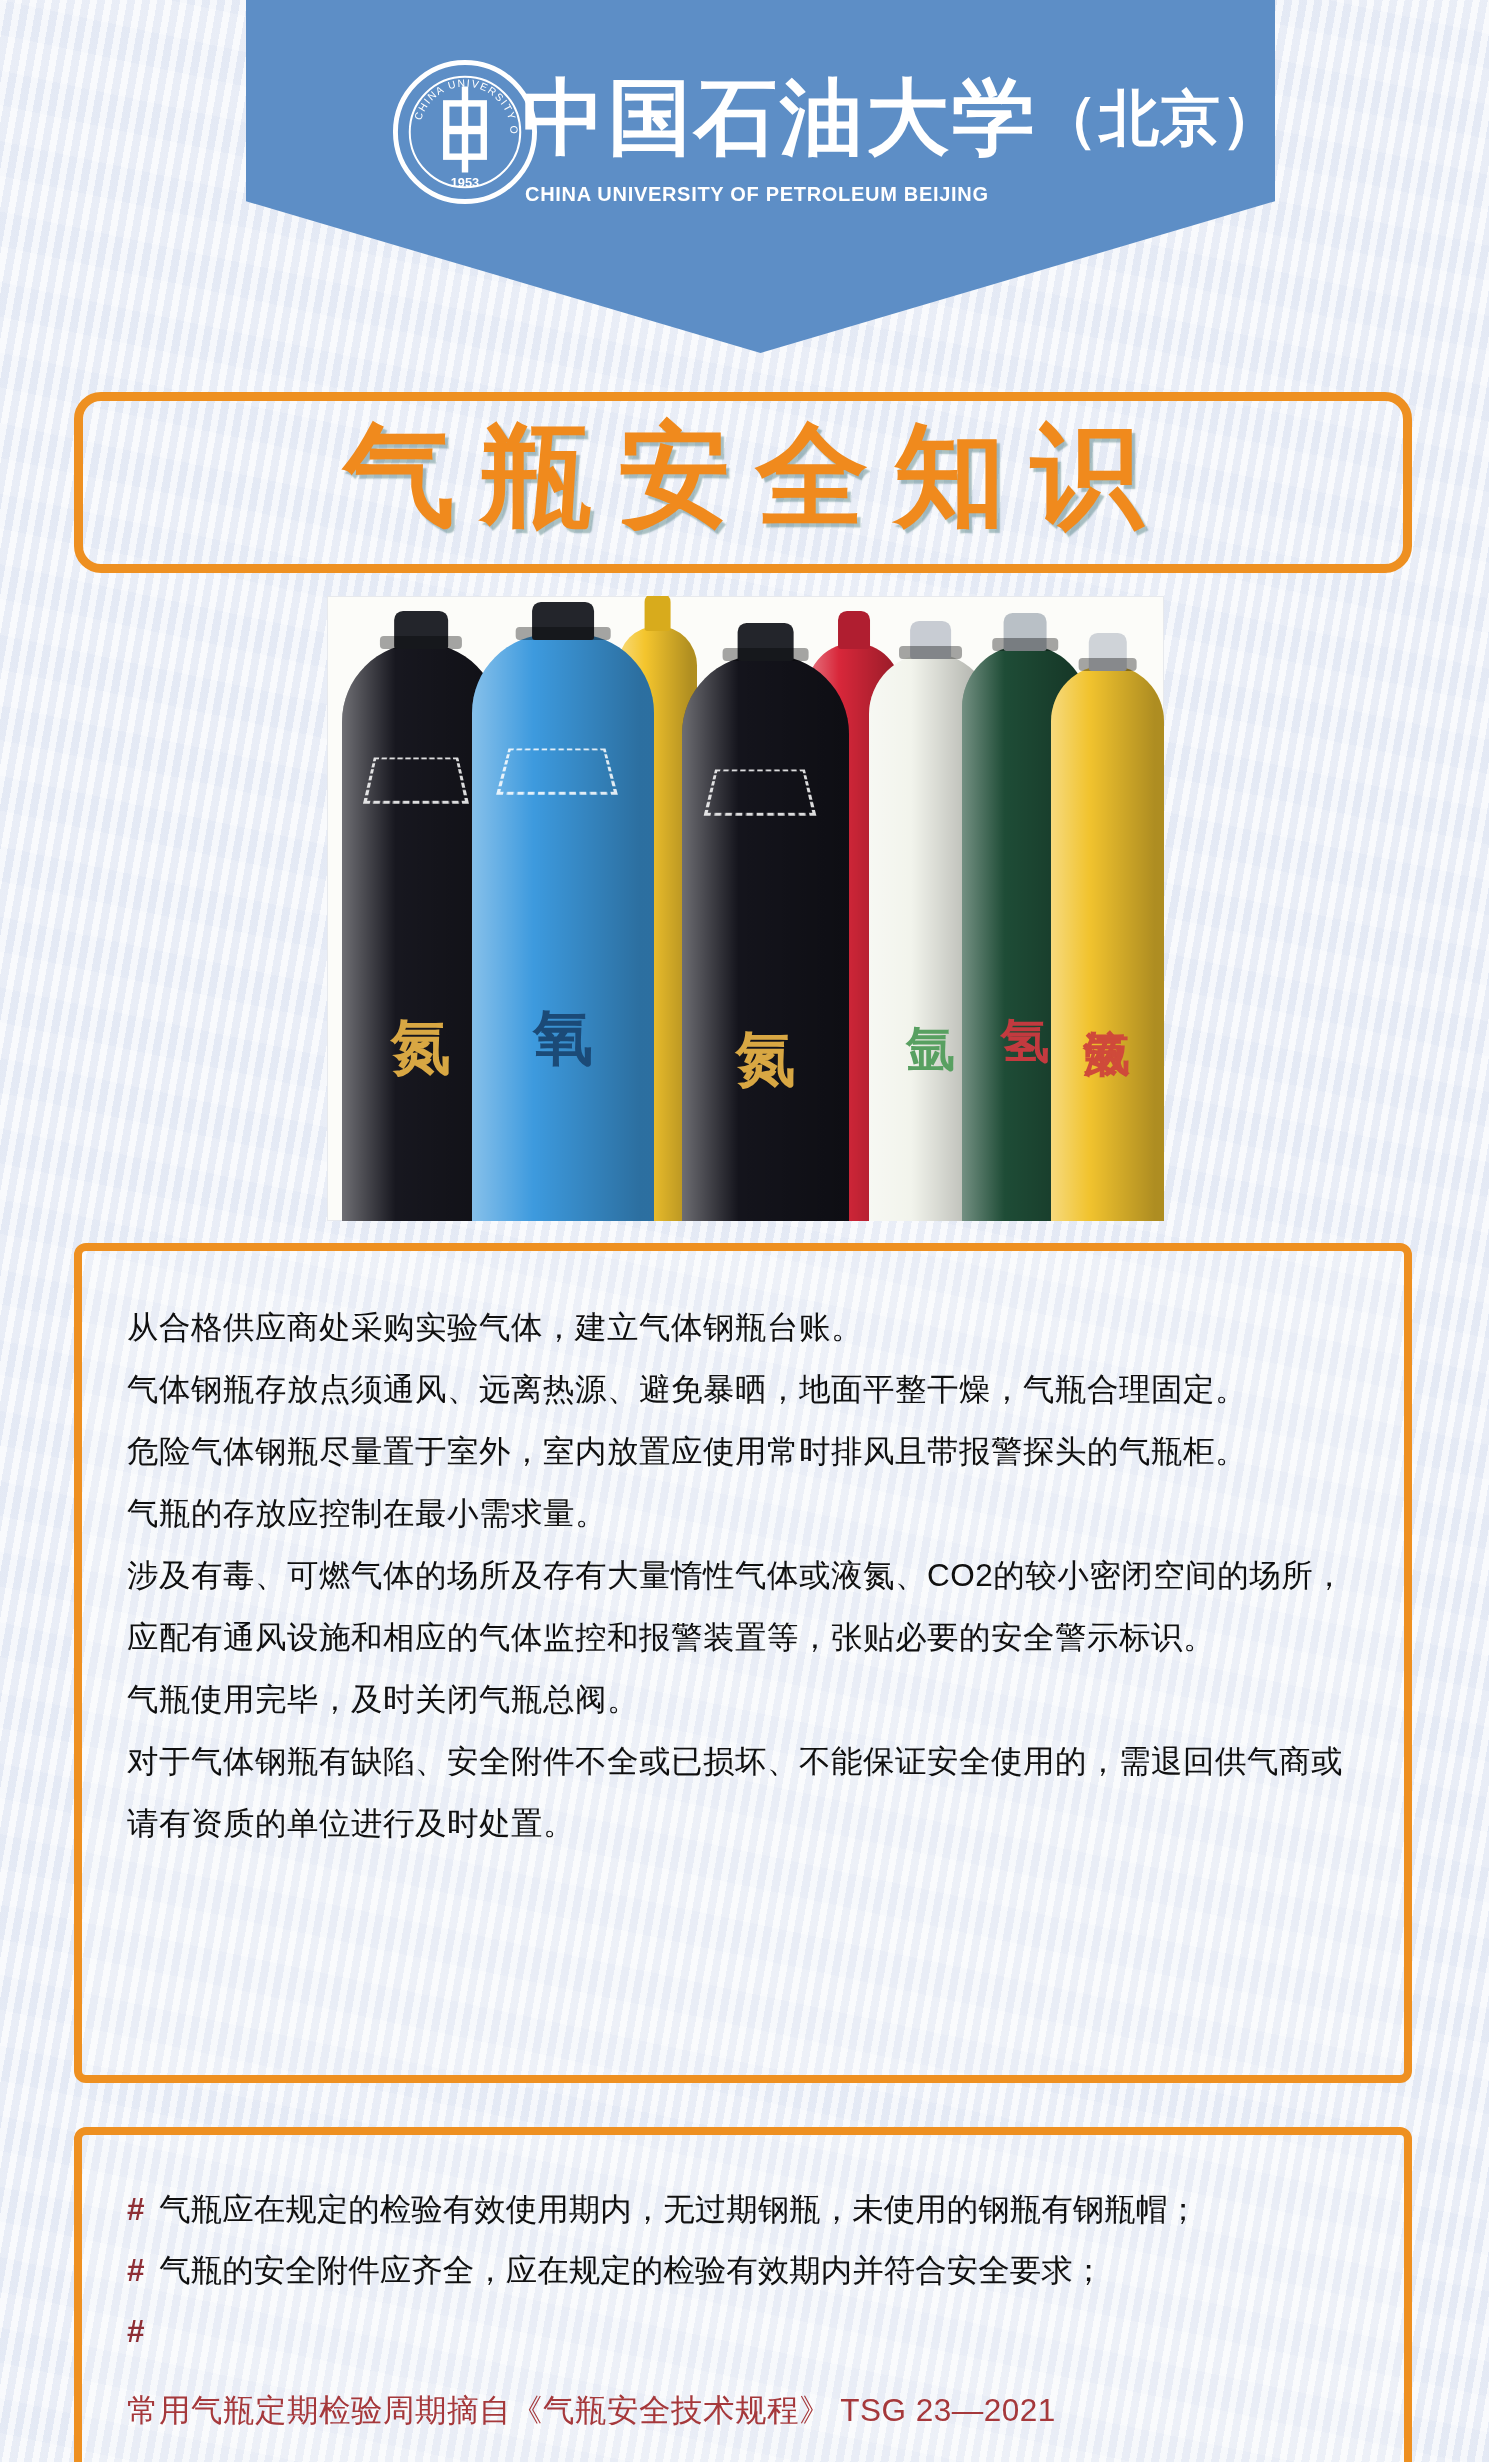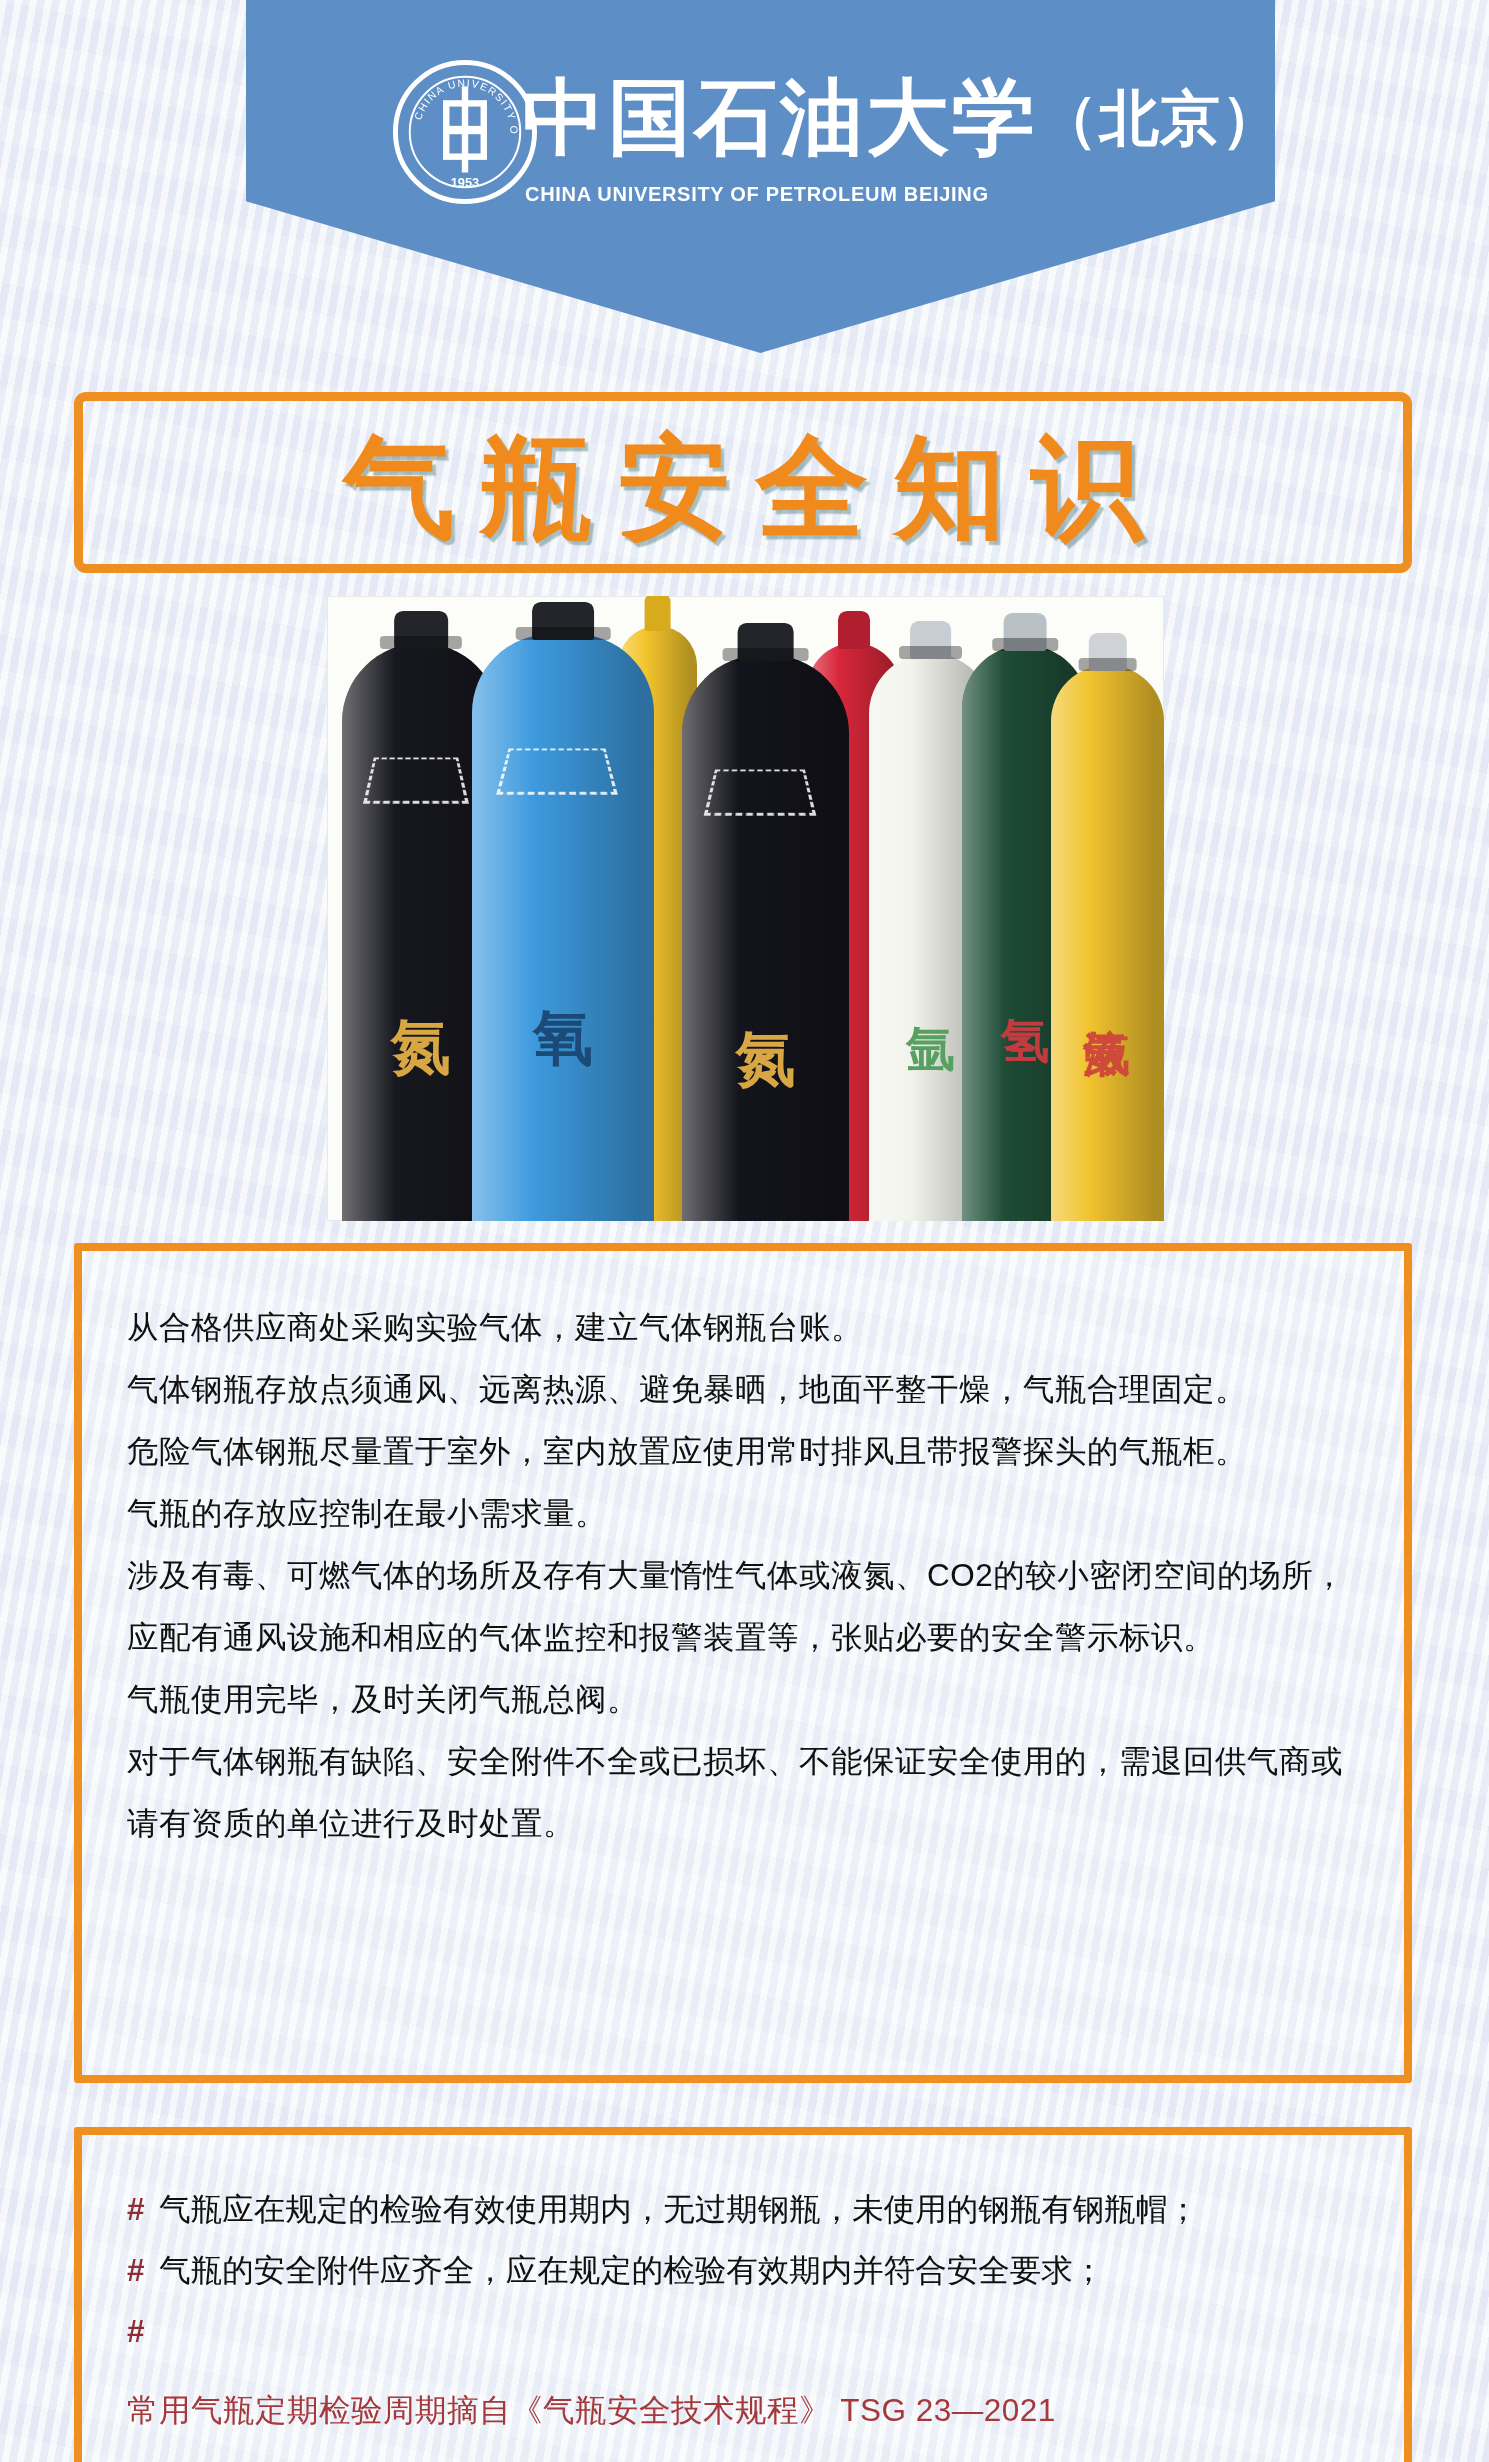--- a/index.html
+++ b/index.html
@@ -27,22 +27,22 @@
   }
   .uni-cn .suffix{font-size:60px;font-weight:700;vertical-align:6.9px;letter-spacing:1px;}
   .uni-en{
     position:absolute;left:279px;top:183px;color:#fff;
     font-size:20px;font-weight:700;letter-spacing:0.7px;white-space:nowrap;
   }
 
   
   #title-box{
     position:absolute;left:74px;top:392px;width:1338px;height:181px;box-sizing:border-box;
-    border:9.8px solid #ee9021;border-radius:12px;
-    display:flex;align-items:flex-end;justify-content:center;
+    border:9.8px solid #ee9021;border-radius:27px;
+    display:flex;align-items:flex-start;justify-content:center;
   }
   #title-box .t{
     color:#f08a1d;font-size:112px;font-weight:800;letter-spacing:25.6px;text-indent:25.6px;
     text-shadow:3.4px 4.4px 1.5px rgba(25,85,85,.35);white-space:nowrap;
   }
 
   
   #photo{
     position:absolute;left:327px;top:596px;width:837px;height:625px;
     background:#fcfcf9;overflow:hidden;box-shadow:0 0 0 1px rgba(200,205,220,.4) inset;
@@ -62,21 +62,21 @@
     width:auto;top:325px;font-size:47px;letter-spacing:3.9px;}
   .cyl-white .cap{background:#c8ccd3;}
   .cyl-yellow .cap{background:#cfd3d8;}
   .cyl-greenb .cap{background:#b9c0c6;}
   .back-red .cap{background:#b01e30;}
   .back-yellow .cap{background:#d8ab1c;}
 
   
   .obox{
     position:absolute;left:74px;width:1338px;box-sizing:border-box;
-    border:8.4px solid #ee9021;border-radius:3px;background:rgba(255,255,255,.18);
+    border:8.4px solid #ee9021;border-radius:12px;background:rgba(255,255,255,.18);
   }
   #guide-box{top:1243px;height:840px;padding:45px 45px 0 45px;}
   .gl{font-size:31.5px;line-height:62px;color:#101010;letter-spacing:0.5px;white-space:nowrap;}
   #notes-box{top:2127px;height:363px;padding:44px 45px 0 45px;}
   .note-row{display:flex;gap:14.8px;font-size:31.5px;line-height:61px;color:#101010;white-space:nowrap;}
   .note-row .hash{color:#8e2e35;font-weight:700;}
   #notes-caption{margin-top:28px;color:#a5383b;font-size:31.5px;letter-spacing:0.5px;white-space:nowrap;}
 </style>
 </head>
 <body>

